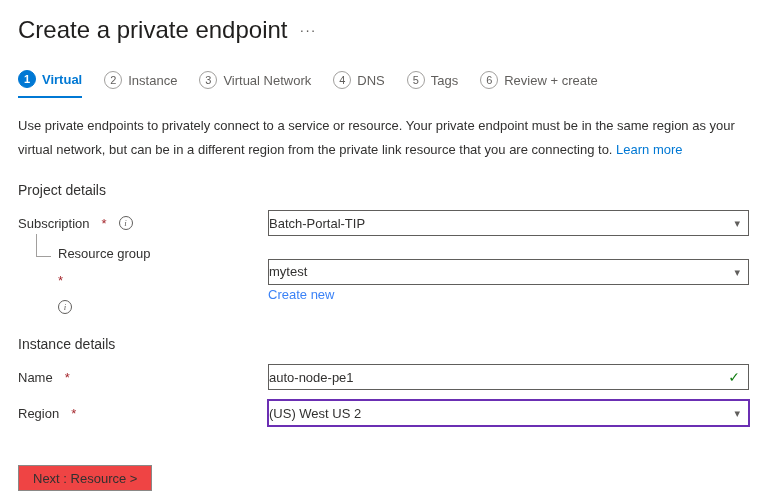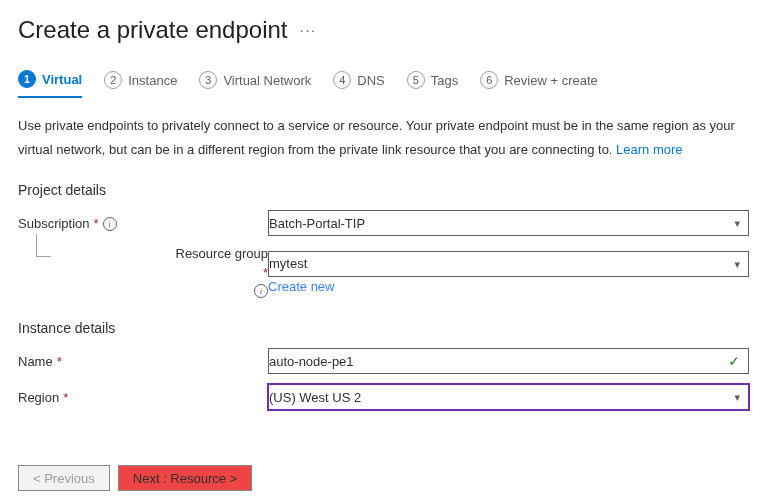--- a/index.html
+++ b/index.html
@@ -29,21 +29,21 @@
     .intro { font-size: 13px; line-height: 24px; color: #323130; margin-bottom: 20px; }
     .intro a { color: #0078d4; text-decoration: none; cursor: pointer; }
     .section-heading { font-size: 14px; font-weight: 400; margin-bottom: 12px; color: #323130; }
     .form-row { display: flex; align-items: center; margin-bottom: 10px; }
     .form-row.indent .label-cell { padding-left: 40px; position: relative; flex-direction: column; }
     .form-row.indent .label-cell::before {
       content: ""; position: absolute; left: 18px; top: -12px;
       width: 14px; height: 22px;
       border-left: 1px solid #a19f9d; border-bottom: 1px solid #a19f9d;
     }
-    .label-cell { width: 250px; display: flex; align-items: flex-end; gap: 4px; font-size: 13px; color: #323130; }
+    .label-cell { width: 250px; display: flex; align-items: flex-start; gap: 12px; font-size: 13px; color: #323130; }
     .req { color: #a4262c; }
     .info-icon {
       width: 14px; height: 14px; border: 1px solid #605e5c; border-radius: 50%;
       display: inline-flex; align-items: center; justify-content: center;
       font-size: 9px; color: #605e5c; font-family: Georgia, serif; font-style: italic;
       cursor: pointer;
     }
     .input-cell { flex: 1; max-width: 484px; }
     .select-box, .text-box {
       width: 100%; height: 26px; border: 1px solid #605e5c;
@@ -169,15 +169,14 @@
     <div class="input-cell">
       <div class="select-box focused">
         <span>(US) West US 2</span>
         <span class="chev">▾</span>
       </div>
     </div>
   </div>
 </div>
 
 <div class="footer">
-  <button class="btn disabled">&lt; Previous</button>
   <button class="btn">Next : Resource &gt;</button>
 </div>
 
 </body></html>

